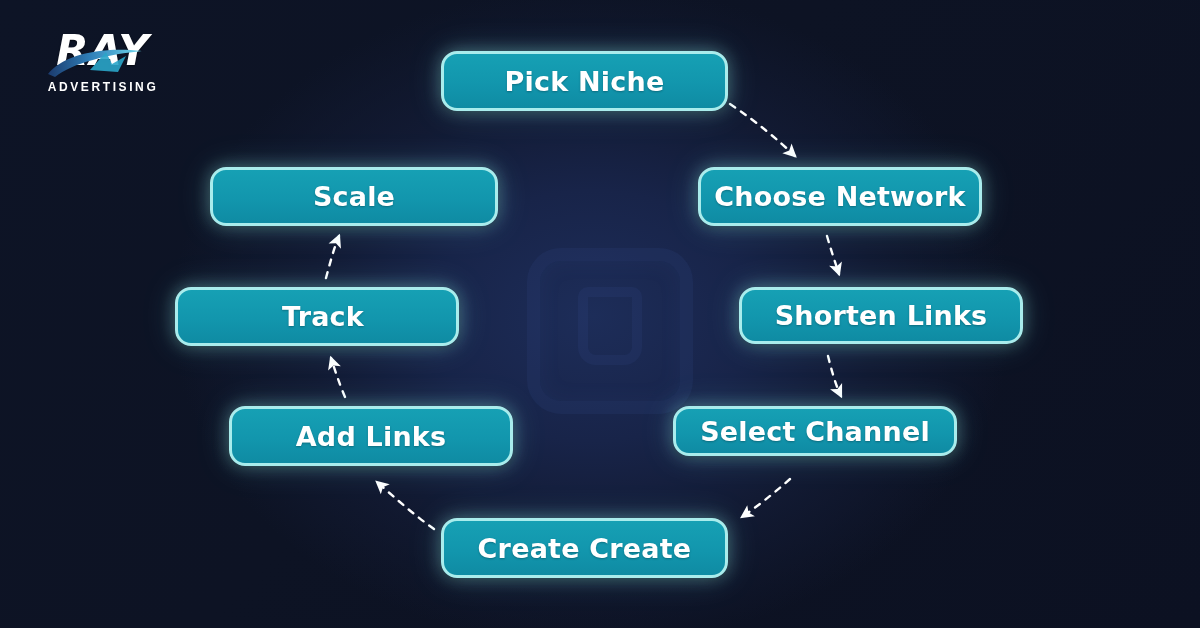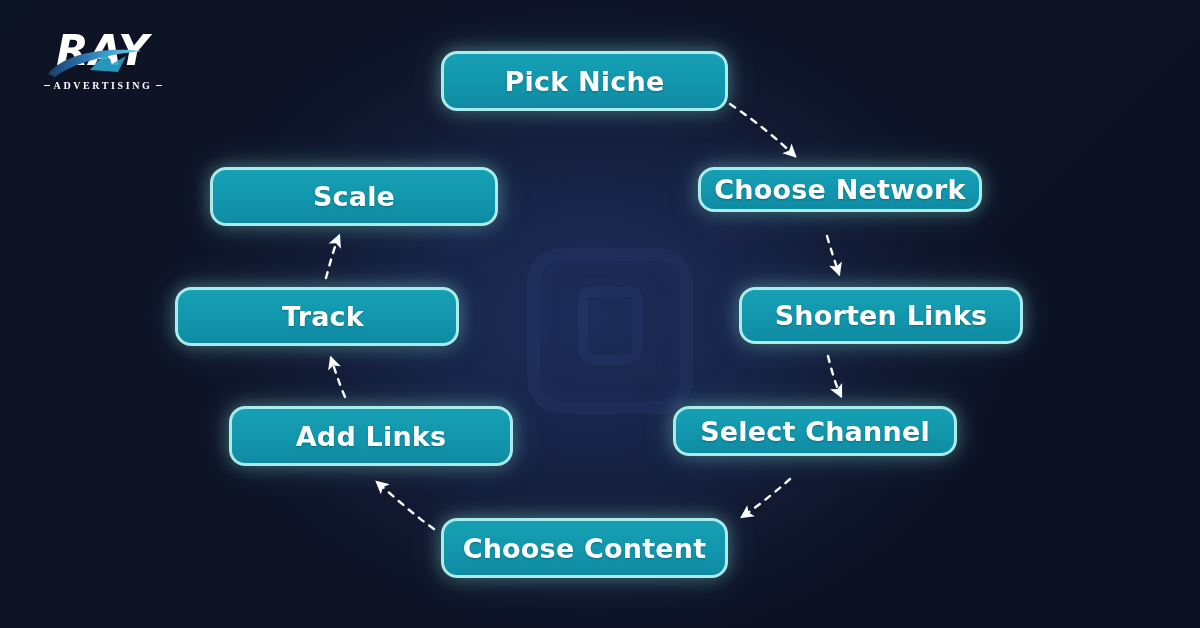--- a/index.html
+++ b/index.html
@@ -74,22 +74,22 @@
     align-items: center;
     justify-content: center;
     gap: 4px;
   }
   #logo .tagline-row .rule {
     height: 1px; width: 12px;
     background: #ffffff;
     display: block;
   }
   #logo .tagline {
-    font-family: Liberation Serif, serif;
-    font-size: 10px;
+    font-family: Liberation Sans, sans-serif;
+    font-size: 12px;
     font-weight: bold;
     letter-spacing: 2.6px;
     color: #ffffff;
     white-space: nowrap;
   }
 
   
   .node {
     position: absolute;
     box-sizing: border-box;
@@ -159,31 +159,31 @@
       <path d="M790,479 C 772,495 755,508 742,517"></path>
       <path d="M434,529 C 414,515 394,497 377,482"></path>
       <path d="M345,397 C 339,383 335,370 331,358"></path>
       <path d="M326,278 C 330,263 334,248 339,236"></path>
     </g>
   </svg>
 
   <div class="node" style="left: 441px; top: 51px; width: 287px; height: 60px;">
       <span>Pick Niche</span>
     </div>
-  <div class="node" style="left: 698px; top: 167px; width: 284px; height: 45px;">
+  <div class="node" style="left: 698px; top: 167px; width: 284px; height: 59px;">
       <span>Choose Network</span>
     </div>
   <div class="node" style="left: 739px; top: 287px; width: 284px; height: 57px;">
       <span>Shorten Links</span>
     </div>
   <div class="node" style="left: 673px; top: 406px; width: 284px; height: 50px;">
       <span>Select Channel</span>
     </div>
   <div class="node" style="left: 441px; top: 518px; width: 287px; height: 60px;">
-      <span>Choose Content</span>
+      <span>Create Create</span>
     </div>
   <div class="node" style="left: 229px; top: 406px; width: 284px; height: 60px;">
       <span>Add Links</span>
     </div>
   <div class="node" style="left: 175px; top: 287px; width: 284px; height: 59px; padding-left: 12px;">
       <span>Track</span>
     </div>
   <div class="node" style="left: 210px; top: 167px; width: 288px; height: 59px;">
       <span>Scale</span>
     </div>

